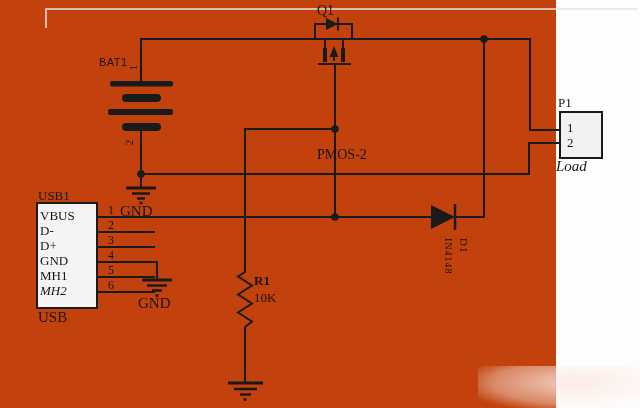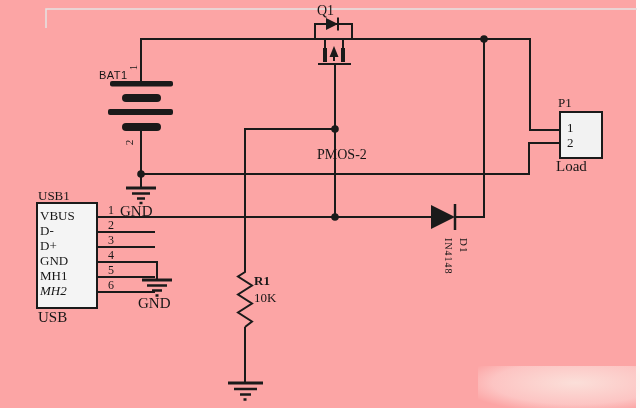--- a/index.html
+++ b/index.html
@@ -1,17 +1,17 @@
 <!DOCTYPE html>
 <html><head>
 <meta charset="utf-8">
 <style>
   html,body{margin:0;padding:0;}
   body{width:640px;height:408px;overflow:hidden;background:#fdfdfd;}
-  .stage{position:relative;width:636px;height:408px;background:#fca5a5;
+  .stage{position:relative;width:556px;height:408px;background:#c2410c;
          font-family:"Liberation Serif","DejaVu Serif",serif;}
   svg{position:absolute;left:0;top:0;}
   .lbl{position:absolute;color:#161616;line-height:1;white-space:nowrap;
        font-family:"Liberation Serif","DejaVu Serif",serif;}
   .f14{font-size:14px;}
   .f13{font-size:13px;}
   .f15{font-size:15px;}
   .f11s{font-size:11px;font-family:"Liberation Sans","DejaVu Sans",sans-serif;letter-spacing:.5px;}
   .bold{font-weight:bold;}
   .rot90{transform:rotate(90deg);transform-origin:0 0;font-size:11px;letter-spacing:1px;}
@@ -100,21 +100,21 @@
     </g>
 
     <rect x="37" y="203" width="60" height="105" fill="#f4f4f4" stroke="#1a1a1a" stroke-width="2"></rect>
 
     <rect x="560" y="112" width="42" height="46" fill="#f2f2f2" stroke="#1a1a1a" stroke-width="2"></rect>
   </svg>
 
   <span class="lbl f14" style="left:317px;top:4px;">Q1</span>
   <span class="lbl f14" style="left:317px;top:100px;margin-top:48px;">PMOS-2</span>
 
-  <span class="lbl f11s" style="left:99px;top:70px;">BAT1</span>
+  <span class="lbl f11s" style="left:99px;top:57px;">BAT1</span>
   <span class="lbl rotN90" style="left:127px;top:62px;">1</span>
   <span class="lbl rotN90" style="left:123px;top:137px;">2</span>
   <span class="lbl f15" style="left:120px;top:204px;">GND</span>
 
   <span class="lbl f13" style="left:38px;top:189px;">USB1</span>
   <span class="lbl f15" style="left:38px;top:310px;">USB</span>
 
   <span class="lbl pinlbl" style="top:209px;">VBUS</span>
   <span class="lbl pinlbl" style="top:224px;">D-</span>
   <span class="lbl pinlbl" style="top:239px;">D+</span>
@@ -133,17 +133,17 @@
 
   <span class="lbl f13 bold" style="left:254px;top:274px;">R1</span>
   <span class="lbl f13" style="left:254px;top:291px;font-family:Liberation Serif, serif;">10K</span>
 
   <span class="lbl rot90" style="left:469px;top:238px;">D1</span>
   <span class="lbl rot90" style="left:453px;top:238px;font-size:10px;">IN4148</span>
 
   <span class="lbl f13" style="left:558px;top:96px;">P1</span>
   <span class="lbl f13" style="left:567px;top:121px;">1</span>
   <span class="lbl f13" style="left:567px;top:136px;">2</span>
-  <span class="lbl f15" style="left:556px;top:159px;">Load</span>
+  <span class="lbl f15" style="left:556px;top:159px;font-style:italic;">Load</span>
 
 
   <div class="watermark-tint"></div>
 </div>
 
 </body></html>

